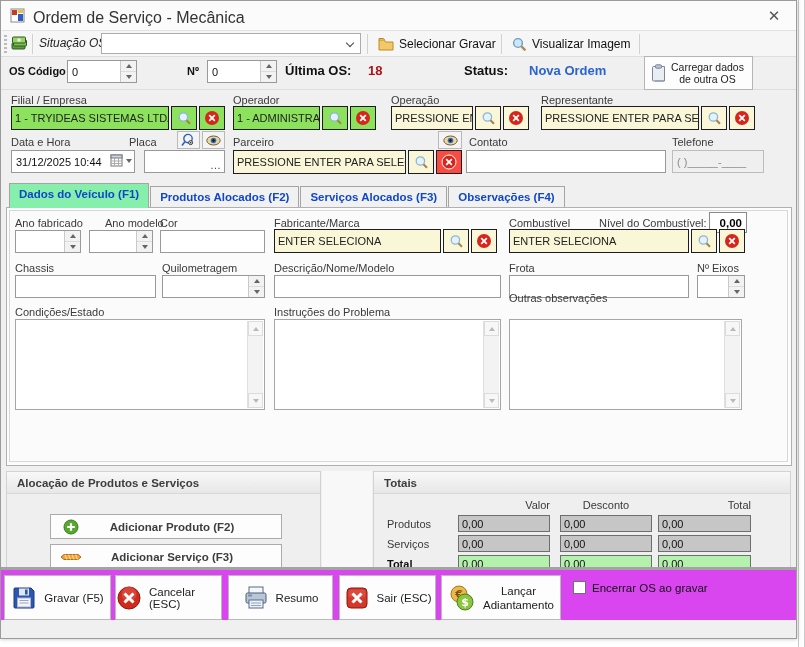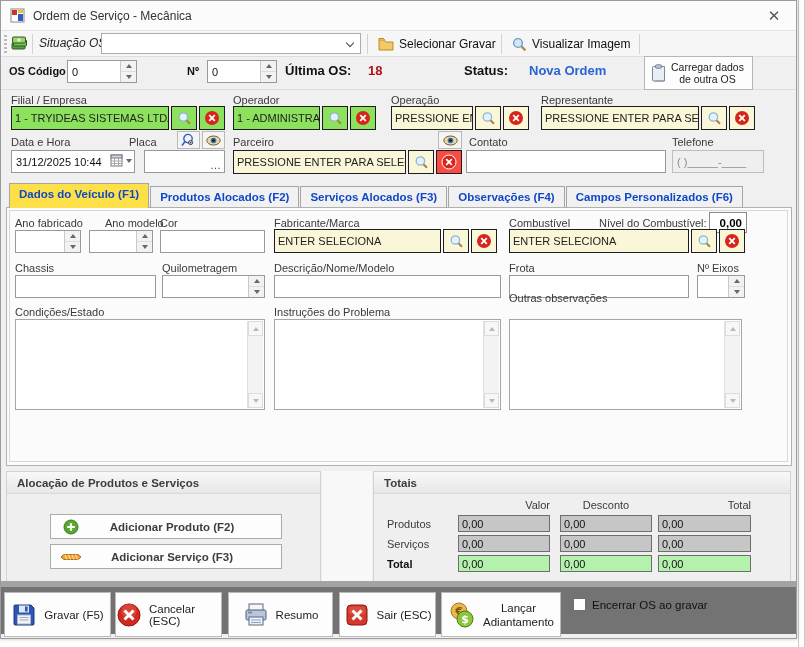--- a/index.html
+++ b/index.html
@@ -1,20 +1,20 @@
 <!DOCTYPE html>
 <html><head>
 <meta charset="utf-8">
 <style>
   * { margin:0; padding:0; box-sizing:border-box; }
   html,body { width:805px; height:647px; background:#fff; font-family:"Liberation Sans",sans-serif; overflow:hidden; }
   .bgfrag { position:absolute; background:#fdfdfd; border:1px solid #c9c9c9; }
   .window { position:absolute; left:0; top:8; width:797px; height:639px; background:#f0f0f0; border:1px solid #9b9b9b; box-shadow:0 0 4px rgba(0,0,0,.25); }
   .titlebar { position:absolute; left:0; top:0; width:100%; height:30px; background:#fbfbfb; border-bottom:1px solid #e3e3e3; }
-  .title-text { position:absolute; left:32px; top:8px; font-size:12px; color:#333; }
+  .title-text { position:absolute; left:32px; top:8px; font-size:16px; color:#333; }
   .close-btn { position:absolute; right:10px; top:4px; width:24px; height:22px; font-size:15px; color:#555; text-align:center; line-height:22px; cursor:default; }
   .toolbar { position:absolute; left:0; top:30px; width:100%; height:26px; background:#f6f6f6; border-bottom:1px solid #dedede; }
   .grip { position:absolute; left:3px; top:4px; width:3px; height:18px; background-image:repeating-linear-gradient(#bbb 0 2px, transparent 2px 4px); }
   .tb-sep { position:absolute; top:3px; width:1px; height:20px; background:#d2d2d2; }
   .tb-label { position:absolute; top:5px; font-size:12px; font-style:italic; color:#222; }
   .combo { position:absolute; left:100px; top:2px; width:260px; height:21px; background:#fff; border:1px solid #acacac; }
   .combo .chev { position:absolute; right:7px; top:6px; width:6px; height:6px; border-right:1.4px solid #444; border-bottom:1.4px solid #444; transform:rotate(45deg); }
   .tb-btn { position:absolute; top:2px; height:22px; display:flex; align-items:center; gap:5px; padding:0 5px; font-size:12px; color:#111; }
   .lbl { position:absolute; font-size:11px; color:#3a3a3a; white-space:nowrap; }
   .blbl { position:absolute; font-size:11px; font-weight:bold; color:#111; white-space:nowrap; }
@@ -28,38 +28,38 @@
   .tri-up { width:0; height:0; border-left:3px solid transparent; border-right:3px solid transparent; border-bottom:4px solid #666; }
   .tri-dn { width:0; height:0; border-left:3px solid transparent; border-right:3px solid transparent; border-top:4px solid #666; }
   .lookup { position:absolute; height:24px; display:flex; }
   .lk-in { border:1px solid #1d1d1d; height:24px; font-size:11px; display:flex; align-items:center; padding:0 3px; overflow:hidden; white-space:nowrap; color:#222; }
   .lk-btn { width:26px; height:24px; border:1px solid #1d1d1d; margin-left:2px; display:flex; align-items:center; justify-content:center; }
   .green { background:#8ce25c; }
   .cream { background:#faf6d8; }
   .eye-btn { position:absolute; width:24px; height:18px; background:#f4f4f4; border:1px solid #b9b9b9; display:flex; align-items:center; justify-content:center; }
   .tabs { position:absolute; left:8px; top:182px; display:flex; align-items:flex-end; }
   .tab { height:22px; border:1px solid #a5a5a5; border-bottom:none; background:#f1f1f1; font-size:11.5px; font-weight:bold; color:#0f47c8; padding:4px 9px 0 9px; margin-right:1px; white-space:nowrap; }
-  .tab.active { height:25px; background:#fde047; position:relative; z-index:3; }
+  .tab.active { height:25px; background:#86efac; position:relative; z-index:3; }
   .tabpage { position:absolute; left:5px; top:206px; width:786px; height:259px; background:#fcfcfc; border:1px solid #b0b0b0; }
   .groupbox { position:absolute; left:8px; top:209px; width:779px; height:252px; border:1px solid #d8d8d8; background:#fbfbfb; }
   .tarea { position:absolute; background:#fff; border:1px solid #a6a6a6; }
   .vsb { position:absolute; right:1px; top:1px; bottom:1px; width:16px; background:#f3f3f3; border-left:1px solid #e0e0e0; display:flex; flex-direction:column; justify-content:space-between; }
   .vsb .ar { height:15px; background:#f7f7f7; border:1px solid #dcdcdc; display:flex; align-items:center; justify-content:center; }
   .vsb .ar .tri-up { border-bottom-color:#b9b9b9; }
   .vsb .ar .tri-dn { border-top-color:#b9b9b9; }
   .panel { position:absolute; background:#efefef; border:1px solid #d2d2d2; }
   .panel-hd { height:22px; background:linear-gradient(#f8f8f8,#e7e7e7); border-bottom:1px solid #d8d8d8; font-size:11.5px; font-weight:bold; color:#3d3d3d; display:flex; align-items:center; padding-left:10px; }
   .add-btn { position:absolute; left:43px; width:232px; height:25px; background:#fdfdfd; border:1px solid #ababab; display:flex; align-items:center; font-size:11.5px; font-weight:bold; color:#3d3d3d; }
   .add-btn .ic { width:40px; display:flex; justify-content:center; }
   .add-btn .tx { flex:1; text-align:center; padding-right:28px; }
   .colhdr { position:absolute; font-size:11px; color:#3a3a3a; }
   .cell { position:absolute; height:17px; border:1px solid #6e6e6e; font-size:11px; color:#111; display:flex; align-items:center; padding-left:3px; }
   .cell.gray { background:#c6c6c6; }
   .cell.greenc { background:#b4f1ac; }
-  .footer { position:absolute; left:0; bottom:4px; width:100%; height:53px; background:#737373; border-top:6px solid #a3a3a3; }
+  .footer { position:absolute; left:0; bottom:18px; width:100%; height:53px; background:#d946ef; border-top:3px solid #a3a3a3; }
   .f-btn { position:absolute; top:5px; height:45px; background:#fdfdfd; border:1px solid #b9b9b9; display:flex; align-items:center; justify-content:center; gap:7px; font-size:11.5px; color:#222; }
   .chkbox { position:absolute; width:13px; height:13px; background:#fff; border:1px solid #707070; }
   svg { display:block; }
 </style>
 </head>
 <body>
 
 <div class="bgfrag" style="left:88px; top:0; width:450px; height:6px;"></div>
 <div class="bgfrag" style="left:560px; top:0; width:235px; height:6px;"></div>
 <div class="bgfrag" style="left:798px; top:0; width:7px; height:647px; border-top:none; border-bottom:none;"></div>
@@ -326,21 +326,20 @@
   <span class="lbl" style="left:671px; top:135px;">Telefone</span>
   <div class="tb-input" style="left:671px; top:149px; width:92px; background:#efefef; border-color:#bdbdbd; color:#8a8a8a;">
     <span>(  )_____-____</span>
   </div>
 
   <div class="tabs">
     <div class="tab active">Dados do Veículo (F1)</div>
     <div class="tab">Produtos Alocados (F2)</div>
     <div class="tab">Serviços Alocados (F3)</div>
     <div class="tab">Observações (F4)</div>
-    <div class="tab">Campos Personalizados (F6)</div>
   </div>
   <div class="tabpage"></div>
   <div class="groupbox"></div>
 
   <span class="lbl" style="left:14px; top:216px;">Ano fabricado</span>
   <div class="spin" style="left:14px; top:229px; width:66px;">
     <span class="val"></span>
     <span class="btns">
         <span class="sb">
           <i class="tri-up"></i>

